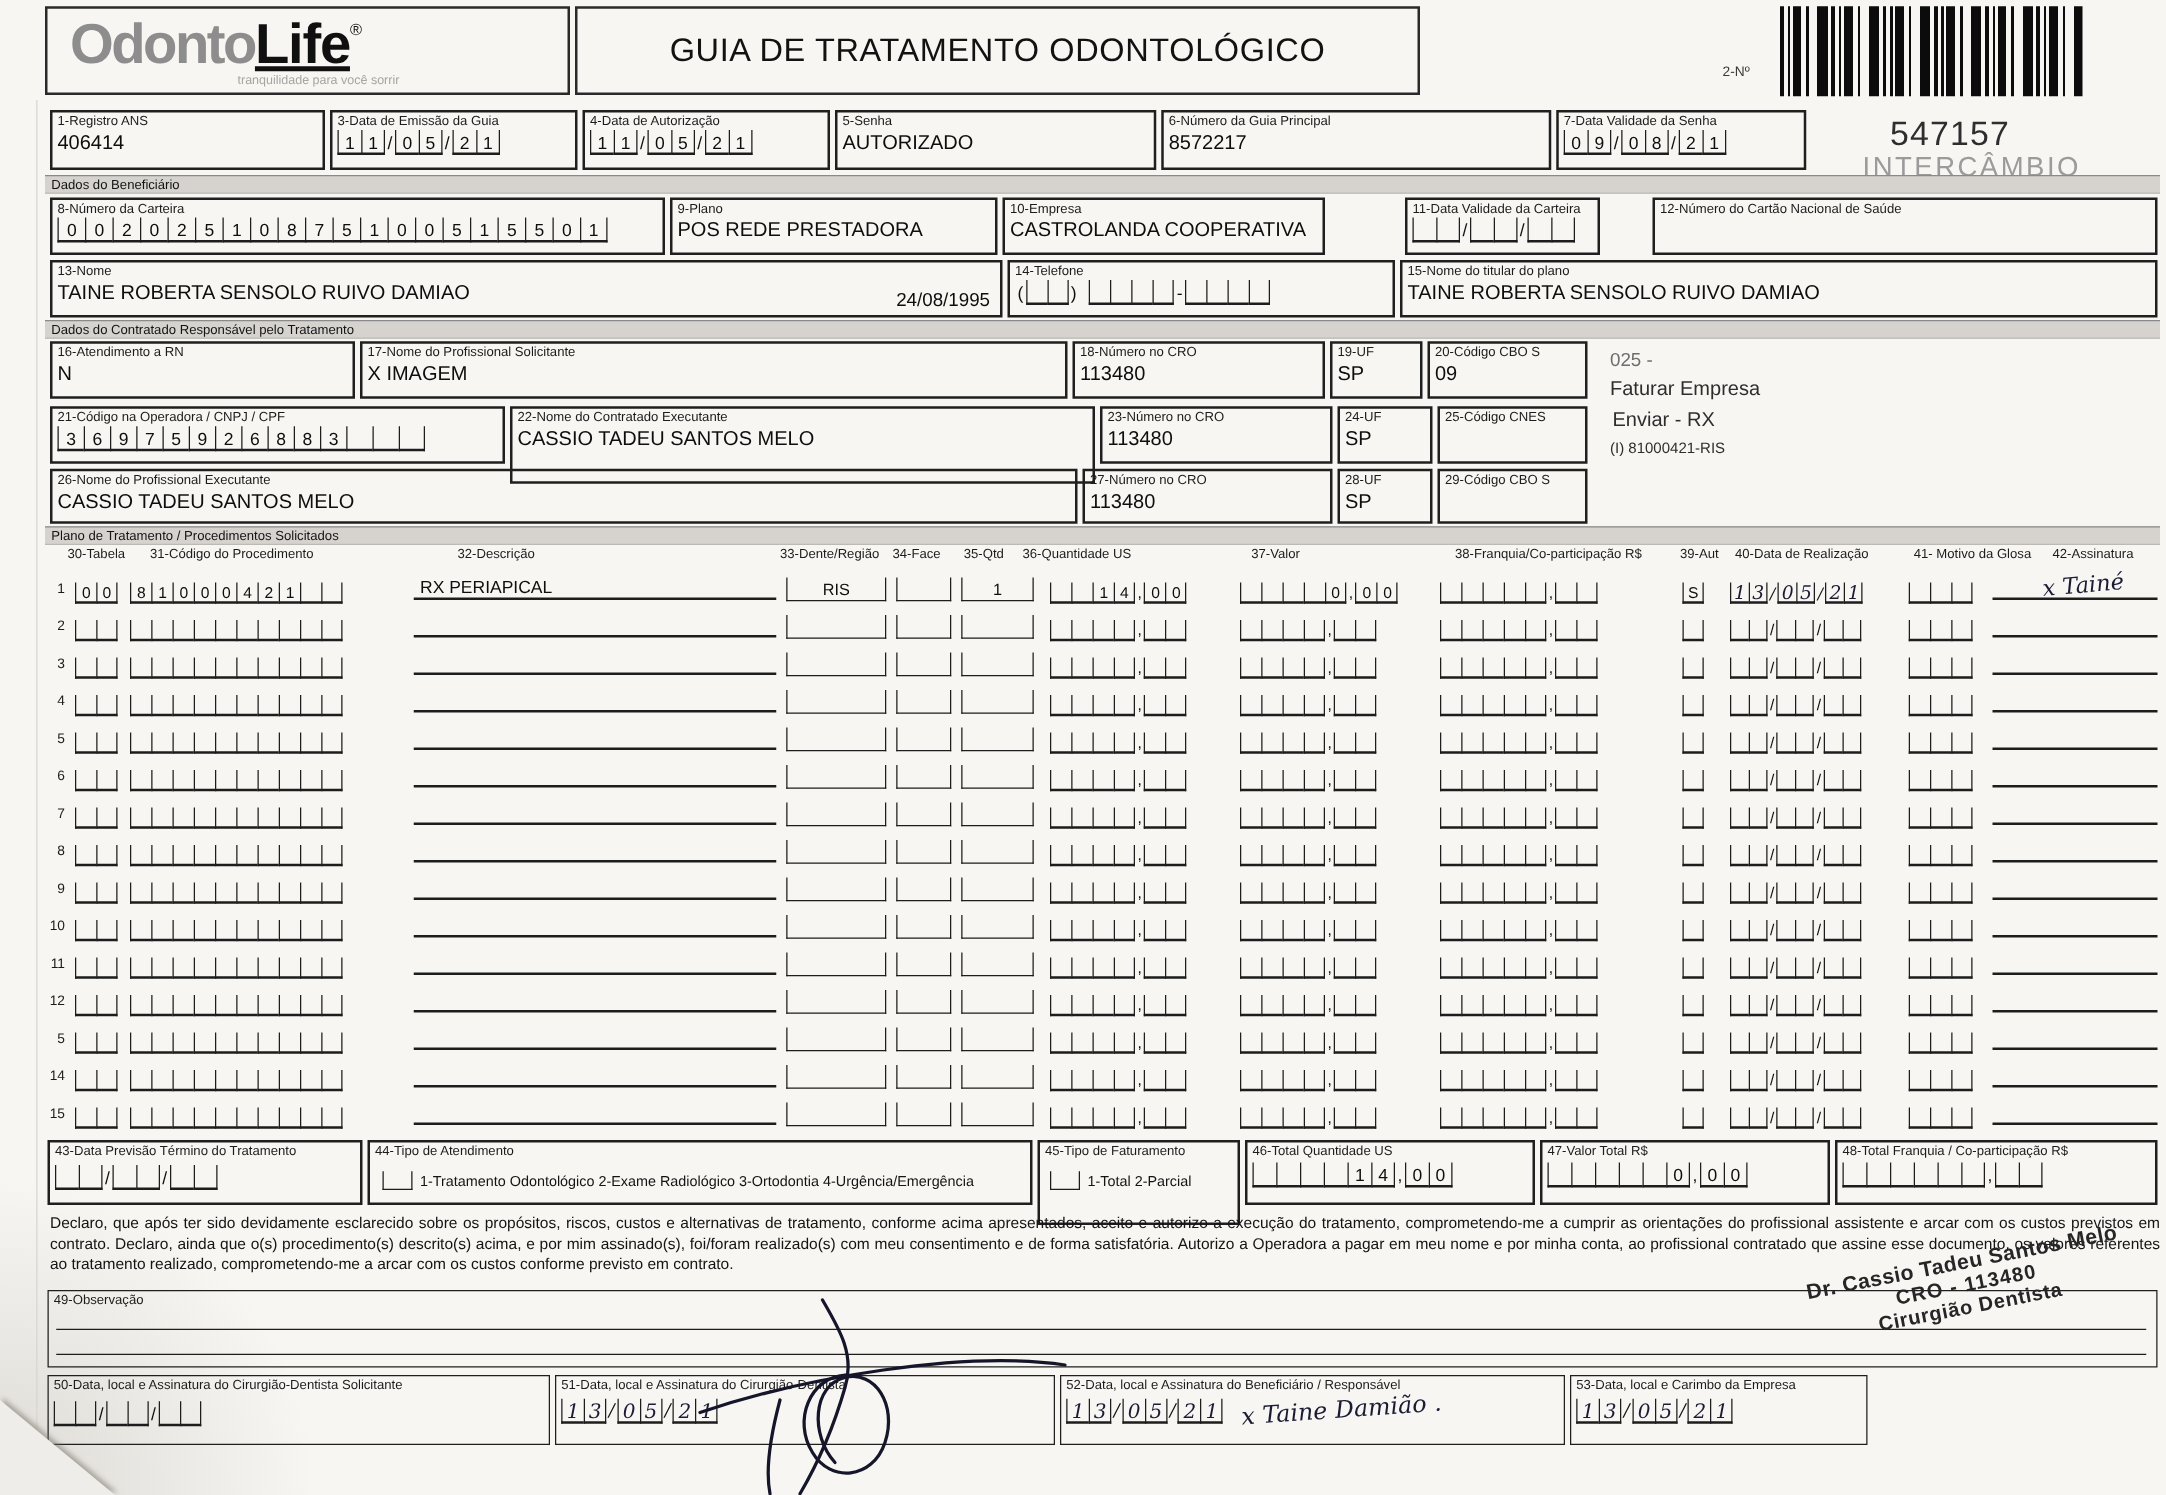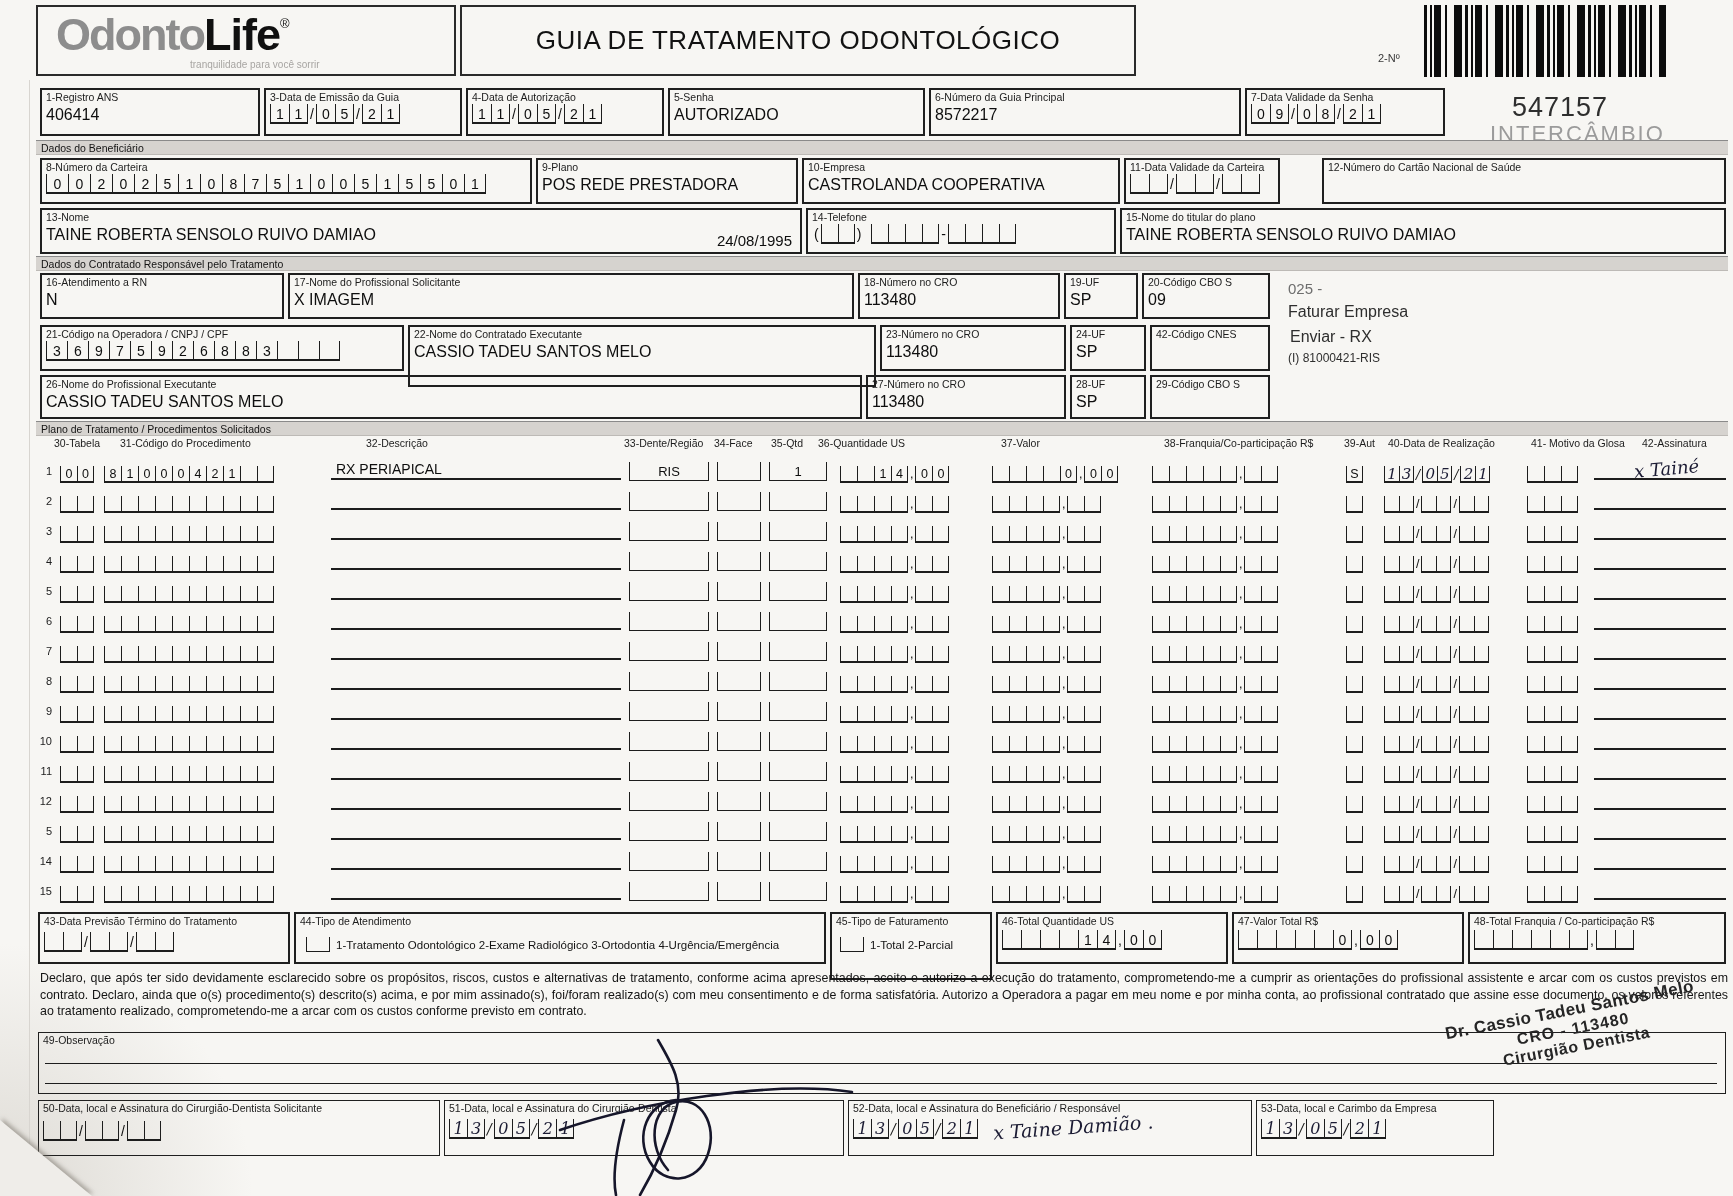--- a/index.html
+++ b/index.html
@@ -34,21 +34,21 @@
   .trow{position:absolute;left:36px;width:1692px;height:30px;}
   .rnum{position:absolute;left:0;top:9px;width:16px;text-align:right;font-size:11px;color:#1c1c1c;}
   .ubox{position:absolute;bottom:5px;height:19px;border:1px solid #1d1d1d;border-top:none;
         font-size:13px;text-align:center;line-height:19px;color:#0e0e0e;box-sizing:border-box;}
   .dline{position:absolute;bottom:6px;border-bottom:2px solid #1d1d1d;}
   .cpos{position:absolute;bottom:3px;}
 
   
   .logo-box{position:absolute;left:36px;top:5px;width:420px;height:71px;border:2px solid #2a2a2a;box-sizing:border-box;}
   .logo-odonto{color:#8d8d8d;font-weight:bold;font-size:45px;letter-spacing:-2px;}
-  .logo-life{color:#101010;font-weight:bold;font-size:45px;letter-spacing:-1px;}
+  .logo-life{color:#101010;font-weight:bold;font-size:45px;letter-spacing:-1px;text-decoration:underline;}
   .logo-reg{color:#101010;font-size:13px;vertical-align:22px;}
   .tagline{position:absolute;left:152px;top:52px;font-size:10px;color:#a7a5a2;}
   .title-box{position:absolute;left:460px;top:5px;width:676px;height:71px;border:2px solid #2a2a2a;
              box-sizing:border-box;display:flex;align-items:center;justify-content:center;}
   .title{font-size:26px;color:#121212;letter-spacing:.5px;}
   .barcode{position:absolute;left:1424px;top:5px;width:242px;height:72px;
      background:repeating-linear-gradient(90deg,#0c0c0c 0 3px,transparent 3px 6px,#0c0c0c 6px 8px,
      transparent 8px 10px,#0c0c0c 10px 17px,transparent 17px 21px,#0c0c0c 21px 23px,transparent 23px 30px,
      #0c0c0c 30px 38px,transparent 38px 41px);}
   .docnum{position:absolute;left:1512px;top:92px;font-size:27px;color:#2e2e2e;letter-spacing:1px;}
@@ -167,21 +167,21 @@
         <span class="cc">5</span>
         <span class="cc">5</span>
         <span class="cc">0</span>
         <span class="cc ge">1</span>
       </div>
   </div>
   <div class="fbox" style="left:536px;top:158px;width:262px;height:46px">
     <div class="lbl">9-Plano</div>
     <div class="val big">POS REDE PRESTADORA</div>
   </div>
-  <div class="fbox" style="left:802px;top:158px;width:318px;height:46px">
+  <div class="fbox" style="left:802px;top:158px;width:258px;height:46px">
     <div class="lbl">10-Empresa</div>
     <div class="val big">CASTROLANDA COOPERATIVA</div>
   </div>
   <div class="fbox" style="left:1124px;top:158px;width:156px;height:46px">
     <div class="lbl">11-Data Validade da Carteira</div>
     <div class="comb">
         <span class="cc"></span>
         <span class="cc ge"></span>
         <span class="cs">/</span>
         <span class="cc"></span>
@@ -274,21 +274,21 @@
   </div>
   <div class="fbox" style="left:880px;top:325px;width:186px;height:46px">
     <div class="lbl">23-Número no CRO</div>
     <div class="val big">113480</div>
   </div>
   <div class="fbox" style="left:1070px;top:325px;width:76px;height:46px">
     <div class="lbl">24-UF</div>
     <div class="val big">SP</div>
   </div>
   <div class="fbox" style="left:1150px;top:325px;width:120px;height:46px">
-    <div class="lbl">42-Código CNES</div>
+    <div class="lbl">25-Código CNES</div>
   </div>
 
   <div class="fbox" style="left:40px;top:375px;width:822px;height:44px">
     <div class="lbl">26-Nome do Profissional Executante</div>
     <div class="val big">CASSIO TADEU SANTOS MELO</div>
   </div>
   <div class="fbox" style="left:866px;top:375px;width:200px;height:44px">
     <div class="lbl">27-Número no CRO</div>
     <div class="val big">113480</div>
   </div>

